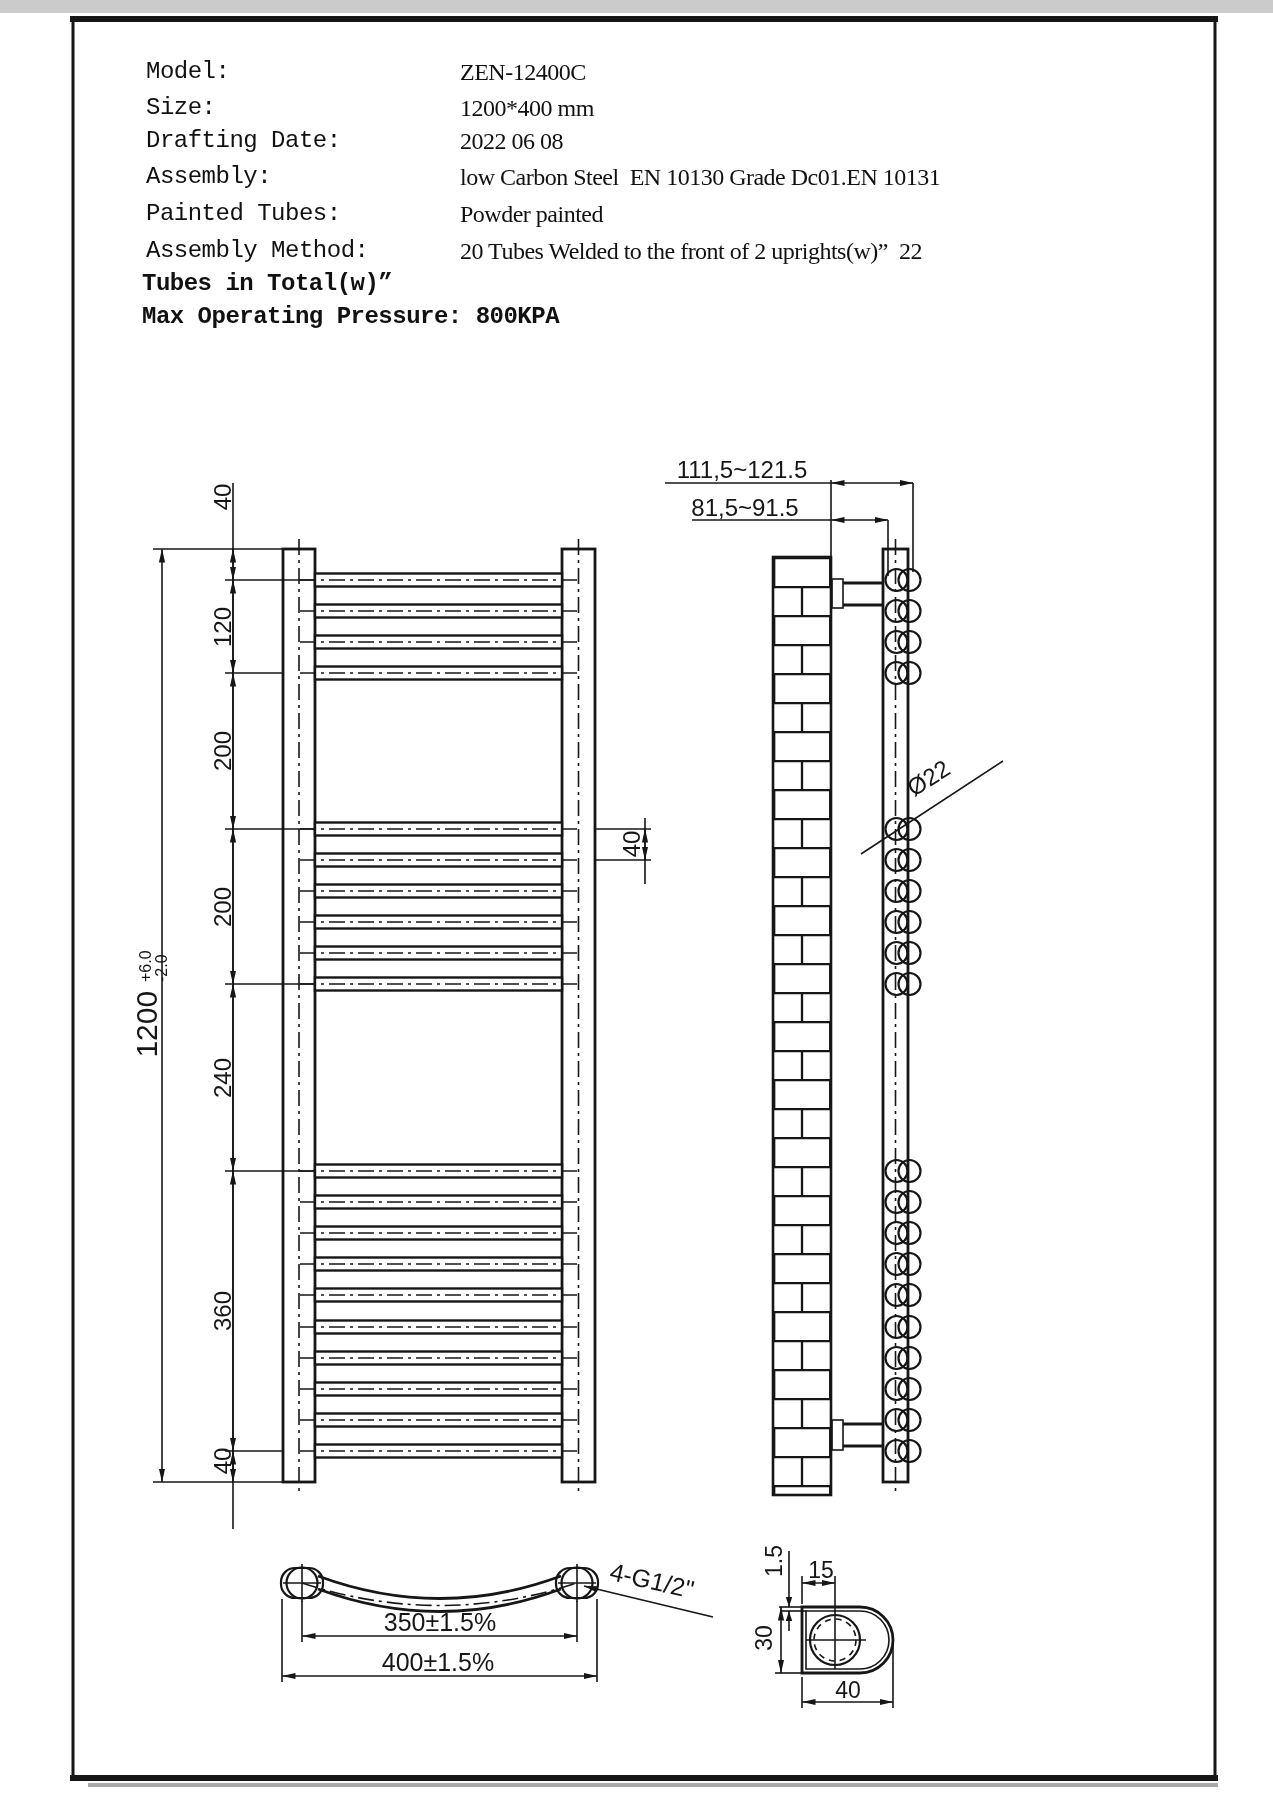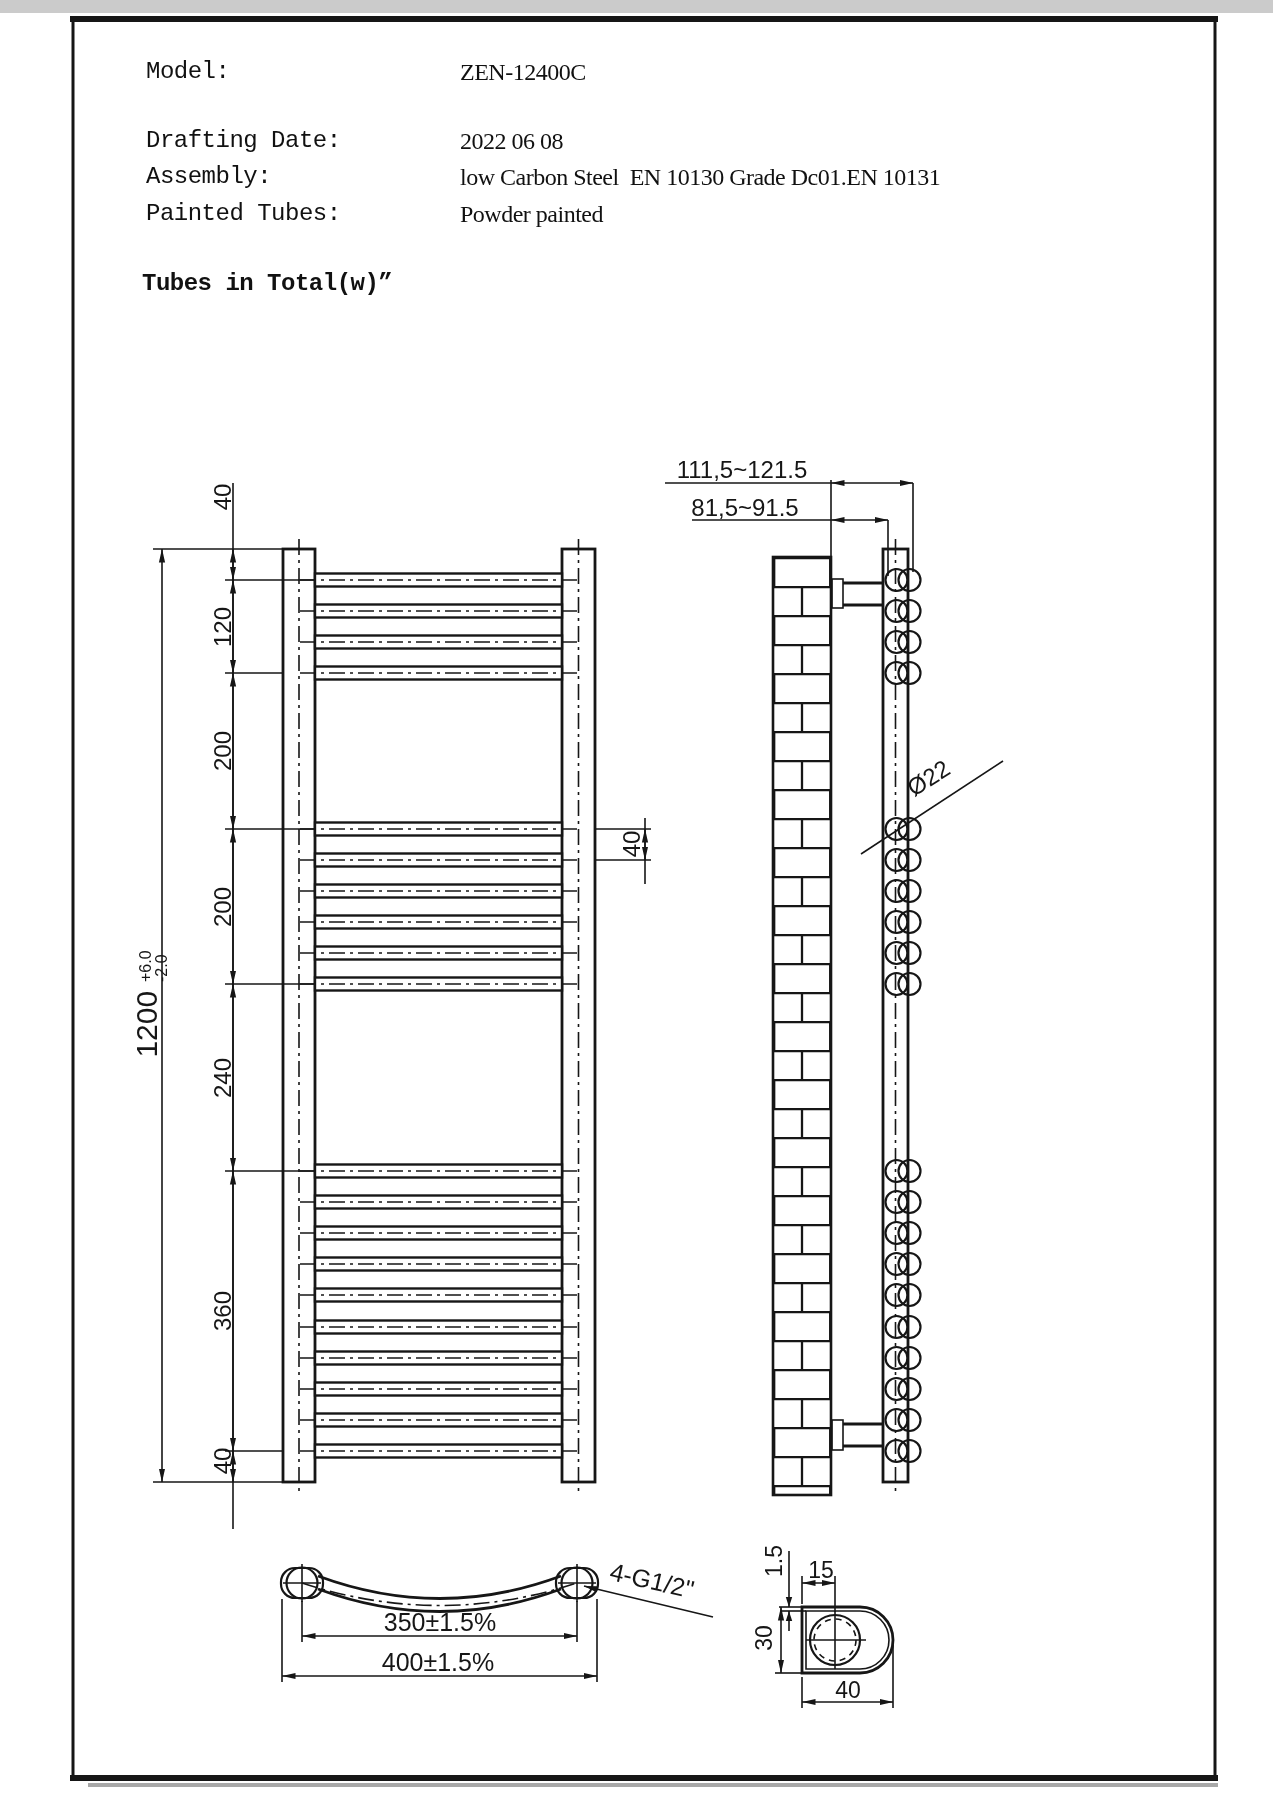--- a/index.html
+++ b/index.html
@@ -32,33 +32,42 @@
 <body>
 
 <div id="page">
   <div id="scan-strip"></div>
 
   <div class="spec">
     <div class="row" style="top:58px">
       <span class="lbl">Model:</span>
       <span class="val">ZEN-12400C</span>
     </div>
+    <div class="row" style="top:94px">
+      <span class="lbl">Size:</span>
+      <span class="val">1200*400 mm</span>
+    </div>
     <div class="row" style="top:127px">
       <span class="lbl">Drafting Date:</span>
       <span class="val">2022 06 08</span>
     </div>
     <div class="row" style="top:163px">
       <span class="lbl">Assembly:</span>
       <span class="val">low Carbon Steel  EN 10130 Grade Dc01.EN 10131</span>
     </div>
     <div class="row" style="top:200px">
       <span class="lbl">Painted Tubes:</span>
       <span class="val">Powder painted</span>
     </div>
+    <div class="row" style="top:237px">
+      <span class="lbl">Assembly Method:</span>
+      <span class="val">20 Tubes Welded to the front of 2 uprights(w)”  22</span>
+    </div>
     <div class="full" style="top:270px">Tubes in Total(w)”</div>
+    <div class="full" style="top:303px">Max Operating Pressure: 800KPA</div>
   </div>
 
   <svg id="drawing-svg" width="1273" height="1800" viewBox="0 0 1273 1800">
     <defs>
       <marker id="ar" viewBox="0 0 14 8" refX="13.5" refY="4" markerWidth="14" markerHeight="8" orient="auto-start-reverse" markerUnits="userSpaceOnUse">
         <path d="M13.8,4 L0,0.9 L0,7.1 Z" fill="#161616"></path>
       </marker>
       <pattern id="brick" x="773" y="557" width="56" height="58" patternUnits="userSpaceOnUse">
         <rect width="56" height="58" fill="#ffffff"></rect>
         <g stroke="#161616" stroke-width="2.3" fill="none">

